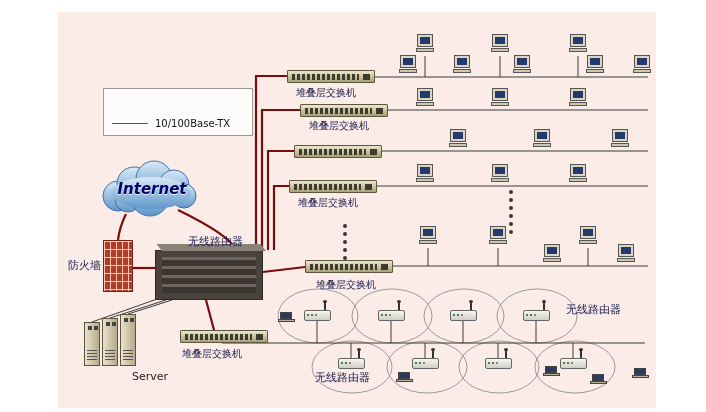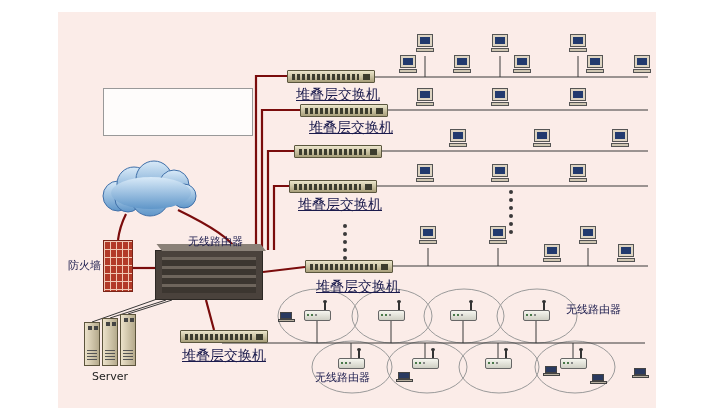--- a/index.html
+++ b/index.html
@@ -2,21 +2,21 @@
 <html><head>
 <meta charset="utf-8">
 <style>
   * { margin:0; padding:0; box-sizing:border-box; }
   html,body { background:#fff; }
   body { font-family:"DejaVu Sans","Liberation Sans",sans-serif; }
   #canvas { position:relative; width:706px; height:412px; background:#fff; overflow:hidden; }
   .bg { position:absolute; left:58px; top:12px; width:598px; height:396px; background:#fbece8; }
   #underlay { position:absolute; left:0; top:0; z-index:2; }
   .lbl { position:absolute; z-index:5; color:#1b1b4d; font-size:11px; white-space:nowrap; }
-  .lbl-en { color:#222; }
+  .lbl-en { color:#222;margin-left:40px; }
 
   
   .legend { position:absolute; left:103px; top:88px; width:150px; height:48px;
             background:#fefcfb; border:1px solid #999; z-index:4; }
   .legend-row { position:absolute; left:8px; right:4px; height:16px; display:flex; align-items:center; }
   .legend-row.r1 { top:5px; } .legend-row.r2 { top:26px; }
   .lg-line { width:36px; margin-right:7px; }
   .lg-line.thick { height:3px; background:#7a0c0c; }
   .lg-line.thin  { height:1px; background:#555; }
   .lg-text { font-size:10px; color:#111; }
@@ -73,21 +73,21 @@
     box-shadow:4px 0 #4a7a4a, 8px 0 #888; }
 
   
   .server { position:absolute; width:16px; z-index:4;
     background:linear-gradient(90deg,#ece2ca,#b5aa8c); border:1px solid #5c543c; }
   .srv-lights { position:absolute; top:3px; left:3px; width:4px; height:4px; background:#444;
     box-shadow:6px 0 #444; }
   .srv-slots { position:absolute; left:2px; right:2px; bottom:4px; height:11px;
     background:repeating-linear-gradient(#555 0 1px,transparent 1px 3px); }
 
-  .sw-label { font-size:14px;text-decoration:underline; }
+  .sw-label { font-size:10px; }
 </style>
 </head>
 <body>
 
 <div id="canvas">
 
   <div class="bg"></div>
 
   <svg id="underlay" width="706" height="412">
     <defs>
@@ -150,22 +150,27 @@
         <circle cx="511" cy="232" r="2"></circle>
       <circle cx="345" cy="226" r="2"></circle>
         <circle cx="345" cy="234" r="2"></circle>
         <circle cx="345" cy="242" r="2"></circle>
       <circle cx="345" cy="250" r="2"></circle>
         <circle cx="345" cy="258" r="2"></circle>
     </g>
   </svg>
 
   <div class="legend">
-  </div>
-
+    <div class="legend-row r2">
+      <div class="lg-line thin"></div>
+      <div class="lg-text">10/100Base-TX</div>
+    </div>
+  </div>
+
+  <div class="internet-label">Internet</div>
 
   <div class="fw"></div>
   <div class="lbl" style="left:68px; top:258px;">防火墙</div>
 
   <div class="csw">
     <div class="csw-top"></div>
     <div class="csw-slots"></div>
   </div>
   <div class="lbl" style="left:188px; top:234px;">无线路由器</div>
 

